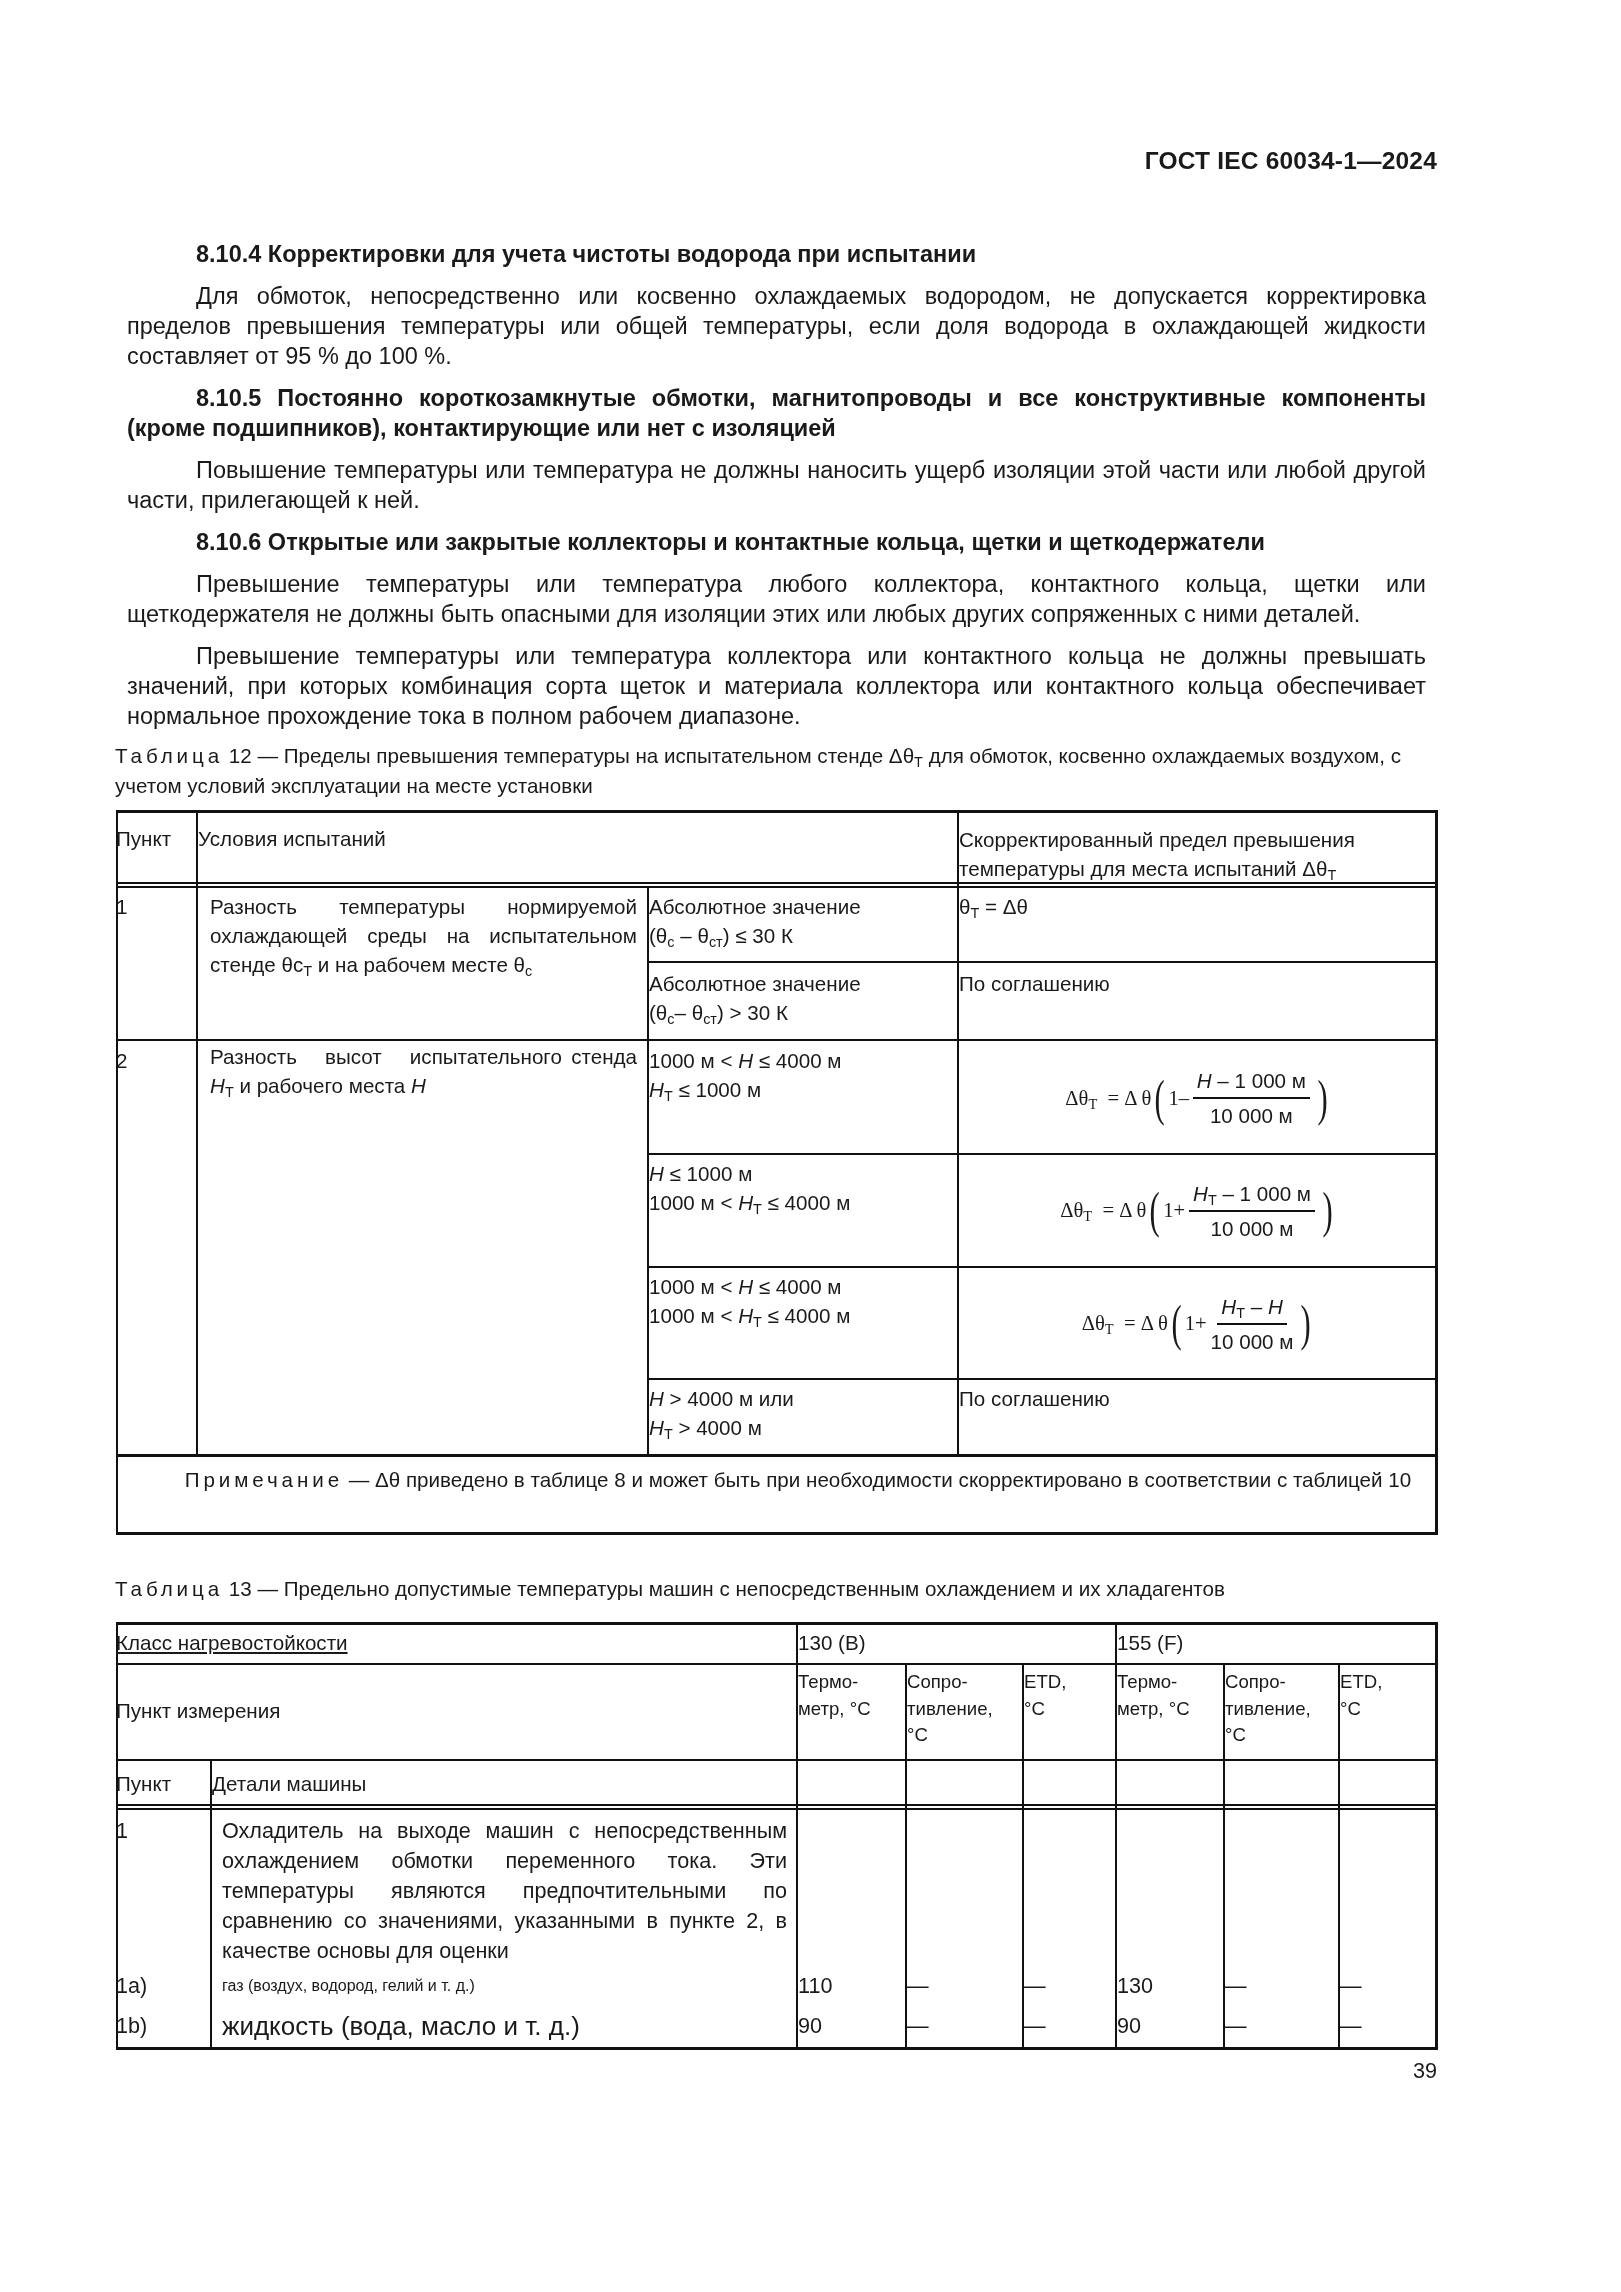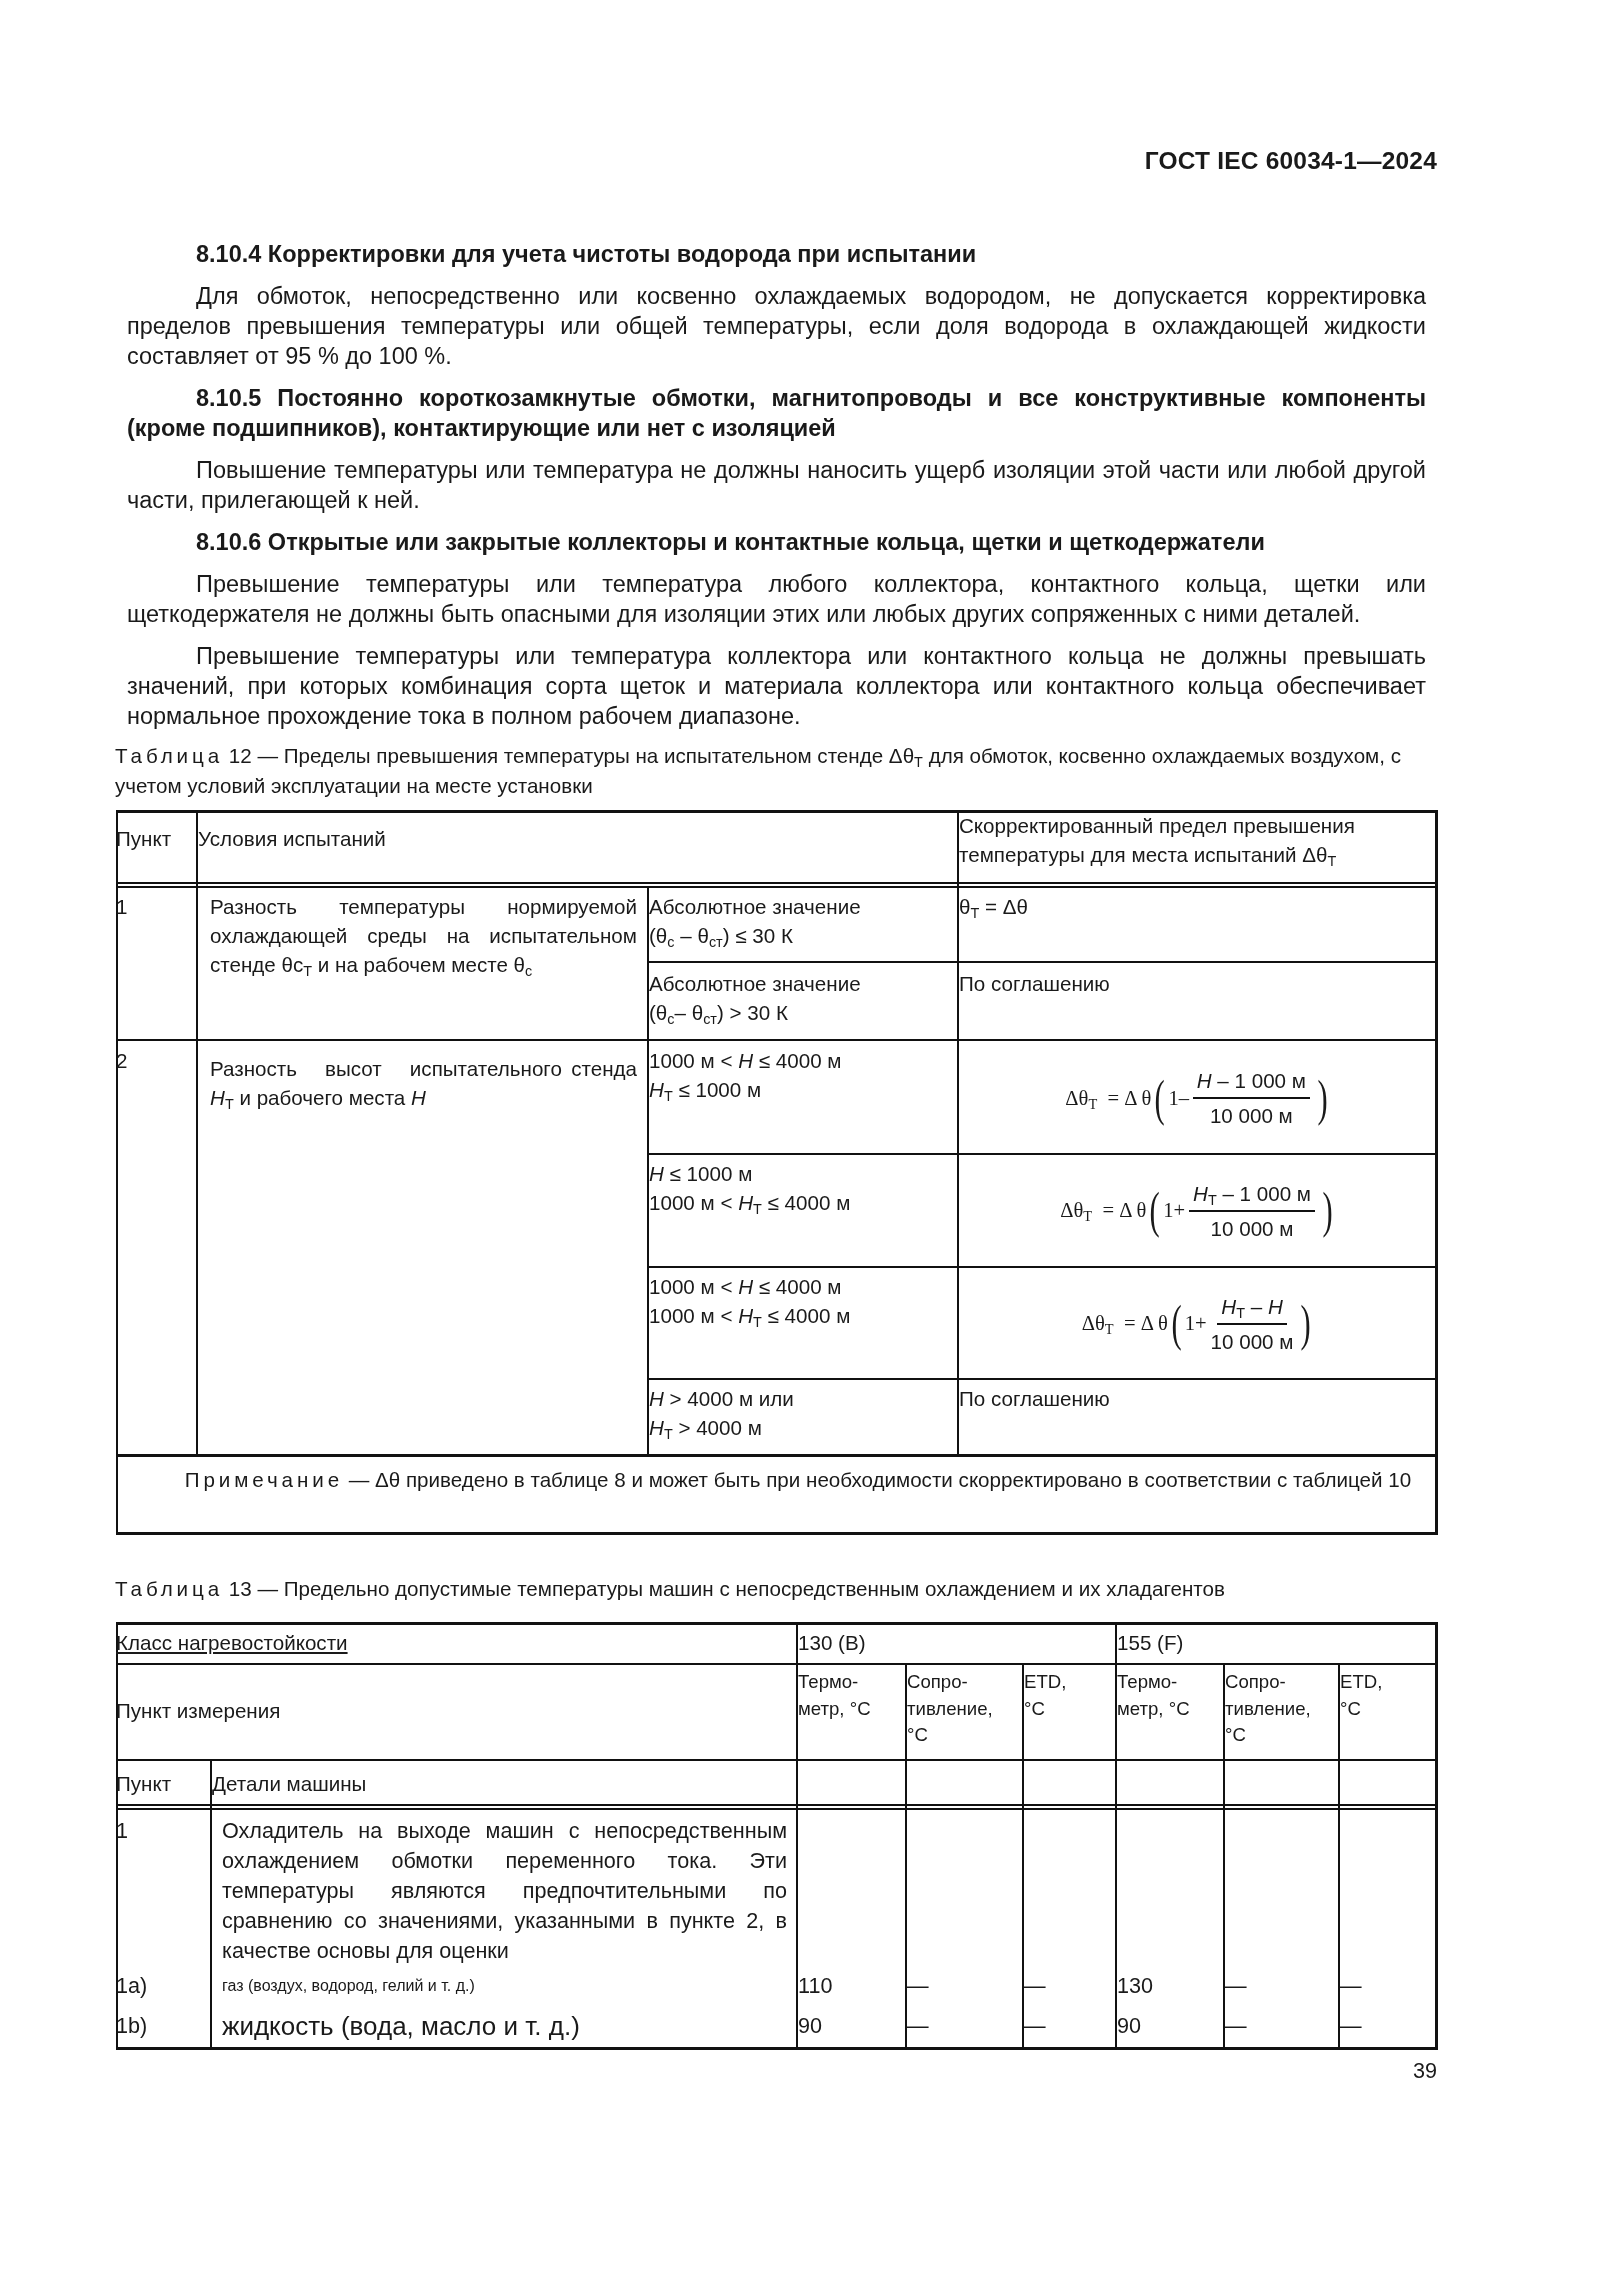--- a/index.html
+++ b/index.html
@@ -67,42 +67,42 @@
 
   <div class="hline" style="left:531px; top:151px; width:790px; height:2px;"></div>
   <div class="hline" style="left:0; top:229px; width:1321px; height:2px;"></div>
   <div class="hline" style="left:531px; top:343px; width:790px; height:2px;"></div>
   <div class="hline" style="left:531px; top:456px; width:790px; height:2px;"></div>
   <div class="hline" style="left:531px; top:568px; width:790px; height:2px;"></div>
   <div class="hline" style="left:0; top:644px; width:1321px; height:2.9px;"></div>
 
   <div class="cell center" style="left:0; top:13.7px; width:82px;">Пункт</div>
   <div class="cell center" style="left:82px; top:13.7px; width:759px;">Условия испытаний</div>
-  <div class="cell center" style="left:843px; top:1px; width:400px;">
+  <div class="cell center" style="left:843px; top:15px; width:400px;">
     <div>Скорректированный предел превышения</div>
     <div><span>температуры для места испытаний Δθ</span><sub>Т</sub></div>
   </div>
 
   <div class="cell center" style="left:0; top:82px; width:82px;">1</div>
   <div class="cell justify" style="left:94px; top:82px; width:427px;">
     <span>Разность температуры нормируемой охлаждающей среды на испытательном стенде θс</span><sub>Т</sub><span> и на рабочем месте θ</span><sub>с</sub>
   </div>
   <div class="cell center" style="left:533px; top:82px; width:308px;">
     <div>Абсолютное значение</div>
     <div>(θ<sub>с</sub> – θ<sub>ст</sub>) ≤ 30 К</div>
   </div>
   <div class="cell center" style="left:843px; top:82px; width:478px;">θ<sub>Т</sub> = Δθ</div>
   <div class="cell center" style="left:533px; top:159px; width:308px;">
     <div>Абсолютное значение</div>
     <div>(θ<sub>с</sub>– θ<sub>ст</sub>) &gt; 30 К</div>
   </div>
   <div class="cell center" style="left:843px; top:159px; width:478px;">По соглашению</div>
 
   <div class="cell center" style="left:0; top:236px; width:82px;">2</div>
-  <div class="cell justify" style="left:94px; top:244px; width:427px;">Разность&nbsp;&nbsp;&nbsp;высот&nbsp;&nbsp;&nbsp;испытательного стенда <i>H</i><sub>Т</sub> и рабочего места <i>H</i></div>
+  <div class="cell justify" style="left:94px; top:232px; width:427px;">Разность&nbsp;&nbsp;&nbsp;высот&nbsp;&nbsp;&nbsp;испытательного стенда <i>H</i><sub>Т</sub> и рабочего места <i>H</i></div>
 
   <div class="cell center" style="left:533px; top:236px; width:308px;">
     <div>1000 м &lt; <i>H</i> ≤ 4000 м</div>
     <div><i>H</i><sub>Т</sub> ≤ 1000 м</div>
   </div>
   <div class="cell formula" style="left:843px; top:233px; width:478px; height:110px;">
     <span>Δθ<sub>Т</sub>&nbsp; = Δ θ</span>
       <span class="paren">(</span>
       <span>1–</span>
     <span class="frac">

